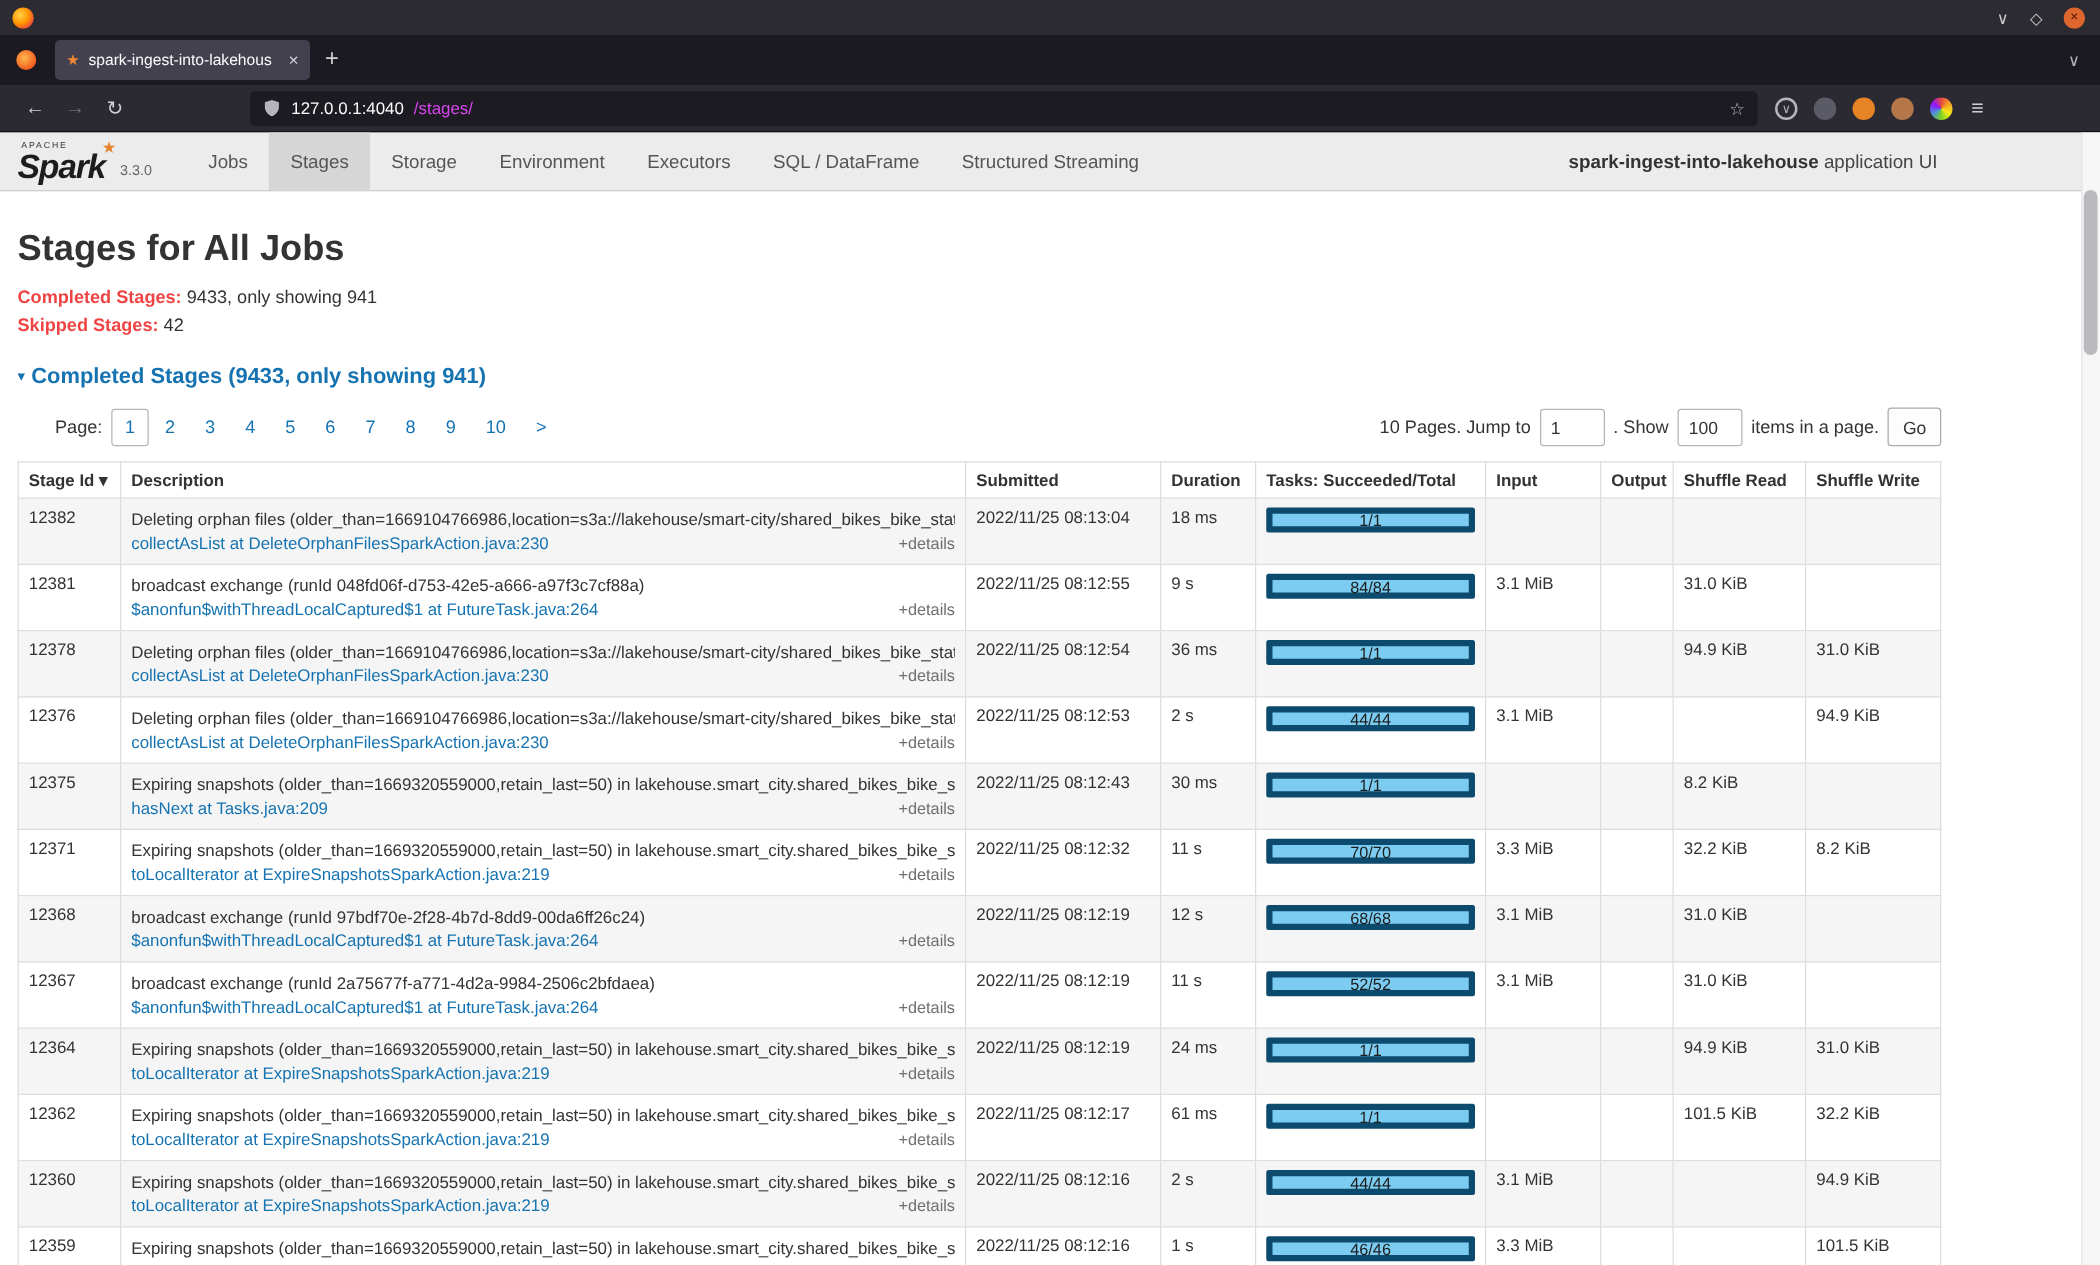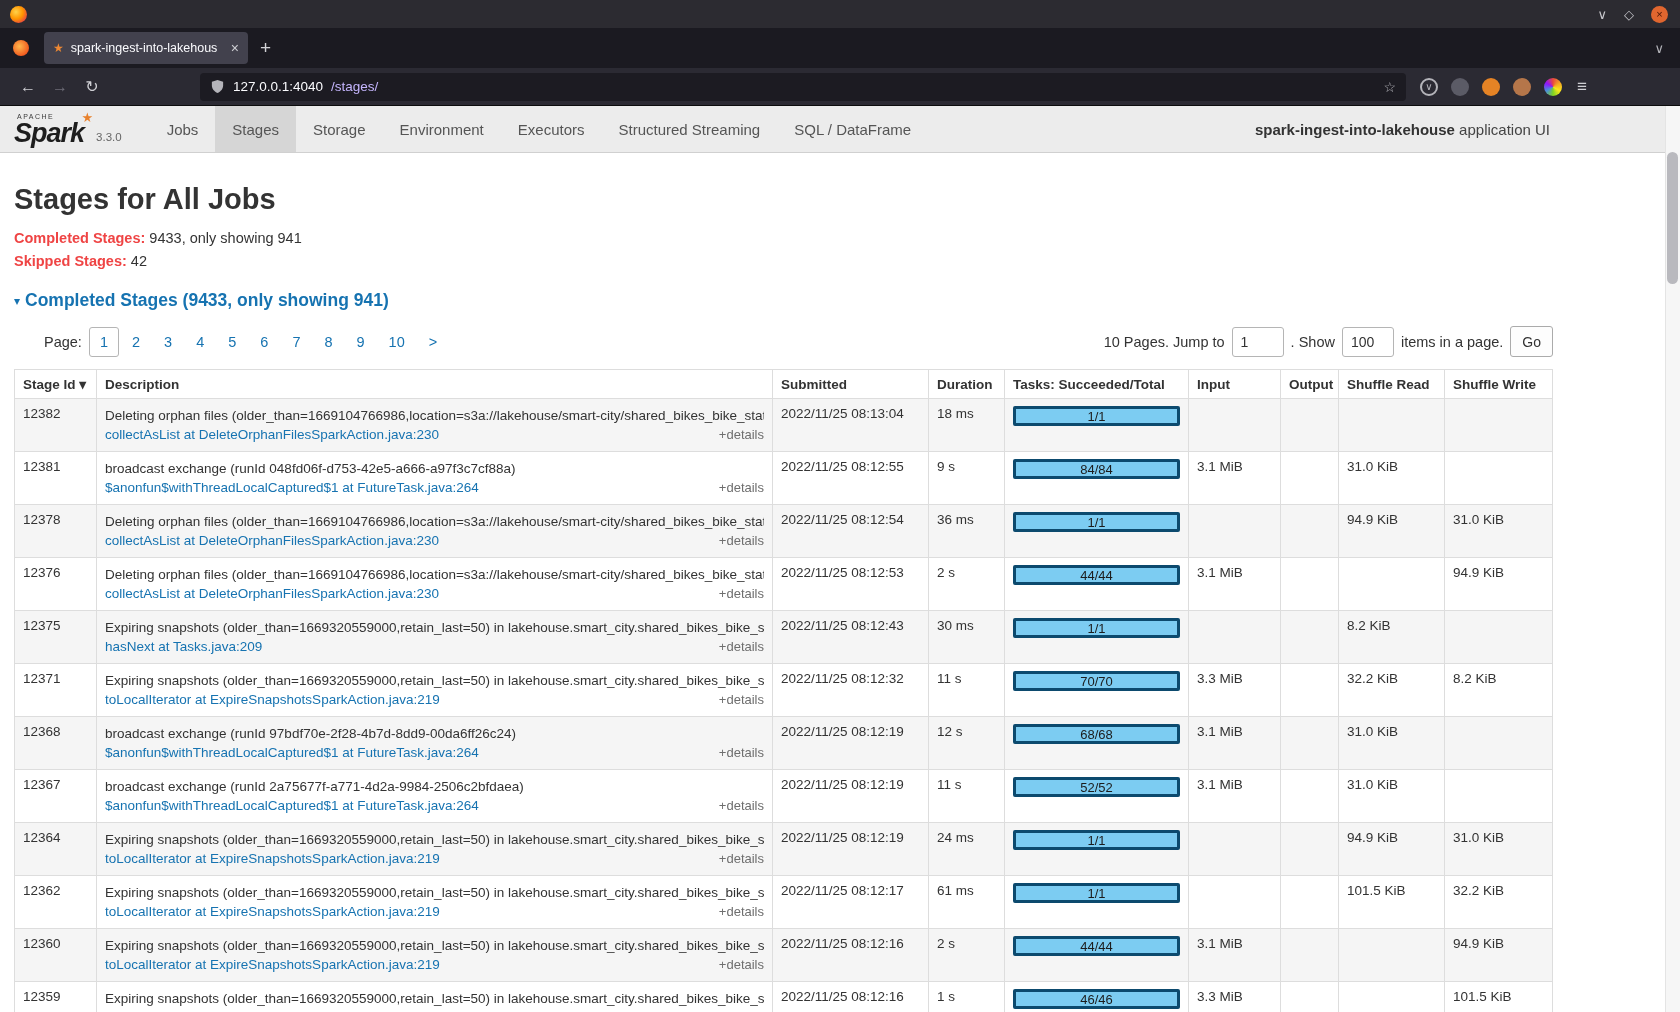--- a/index.html
+++ b/index.html
@@ -28,21 +28,21 @@
   .tab-overflow { margin-left:auto; margin-right:16px; color:#b4b4ba; font-size:13px; cursor:pointer; }
 
   .toolbar { height:38px; background:#2b2a33; display:flex; align-items:center; padding:0 12px; border-bottom:1px solid #0c0c0d; }
   .nav-icon { width:32px; height:30px; display:flex; align-items:center; justify-content:center; color:#cfcfd4;
     font-size:16px; border-radius:4px; cursor:pointer; }
   .nav-icon.dim { color:#6e6d78; }
   .toolbar-spacer { width:92px; }
   .urlbar { width:1206px; height:28px; background:#1c1b22; border-radius:4px; display:flex; align-items:center;
     padding:0 10px; gap:8px; color:#fbfbfe; font-size:13.5px; cursor:text; }
   .shield-icon svg { display:block; }
-  .url-path { color:#c4b5fd; }
+  .url-path { color:#d946ef; }
   .url-star { margin-left:auto; color:#b4b4ba; font-size:14px; cursor:pointer; }
   .toolbar-right { display:flex; align-items:center; gap:13px; margin-left:14px; }
   .ext-circle { width:18px; height:18px; border-radius:50%; cursor:pointer; display:flex; align-items:center; justify-content:center; font-size:10px; }
   .pocket { border:2px solid #b4b4ba; color:#b4b4ba; background:transparent; }
   .ext-dark { background:#5b5b66; }
   .ext-badger { background:#e58325; }
   .ext-avatar { background:#b5764a; }
   .ext-rainbow { background:conic-gradient(#e8483f,#f5a623,#f8e71c,#7ed321,#4a90d9,#9013fe,#e8483f); }
   .menu-icon { color:#cfcfd4; font-size:17px; cursor:pointer; margin-left:2px; }
 
@@ -82,21 +82,21 @@
   
   table.stages { border-collapse:collapse; table-layout:fixed; width:1539px; font-size:13.5px; color:#333; margin-bottom:20px; }
   table.stages th, table.stages td { border:1px solid #ddd; text-align:left; }
   table.stages th { padding:6px 8px; font-weight:bold; background:#fff; cursor:pointer; white-space:nowrap; overflow:hidden; }
   table.stages td { padding:7px 8px; vertical-align:top; }
   tr.striped { background:#f5f5f5; }
   .desc-line { white-space:nowrap; overflow:hidden; line-height:19px; }
   .desc-sub { display:flex; justify-content:space-between; align-items:baseline; line-height:19px; }
   .link { color:#1673b1; cursor:pointer; white-space:nowrap; overflow:hidden; }
   .details { color:#6e6e6e; font-size:13px; cursor:pointer; margin-left:9px; }
-  .progress { width:100%; height:20px; border:3px solid #0c4a6e; background:#7cccf2; border-radius:2px;
+  .progress { width:100%; height:20px; border:5px solid #0c4a6e; background:#7cccf2; border-radius:2px;
     display:flex; align-items:center; justify-content:center; font-size:13px; color:#1c1c1c; }
 
   
   .scrollbar-track { position:absolute; right:0; top:106px; bottom:0; width:15px; background:#f6f6f6; border-left:1px solid #e4e4e4; }
   .scrollbar-thumb { position:absolute; right:2px; top:46px; width:11px; height:132px; background:#b9b9be; border-radius:6px; cursor:grab; }
 </style>
 </head>
 <body>
 
 <div class="titlebar">
@@ -152,22 +152,22 @@
       <span class="spark-star">★</span>
     </div>
     <span class="spark-version">3.3.0</span>
   </div>
   <div class="spark-nav">
       <div class="nav-item">Jobs</div>
       <div class="nav-item active">Stages</div>
       <div class="nav-item">Storage</div>
       <div class="nav-item">Environment</div>
       <div class="nav-item">Executors</div>
+      <div class="nav-item">SQL / DataFrame</div>
       <div class="nav-item">Structured Streaming</div>
-      <div class="nav-item">SQL / DataFrame</div>
     </div>
   <div class="app-id">
     <b>spark-ingest-into-lakehouse</b><span> application UI</span>
   </div>
 </div>
 
 <div class="content">
   <h1 class="page-title">Stages for All Jobs</h1>
 
   <div class="stat-line">

